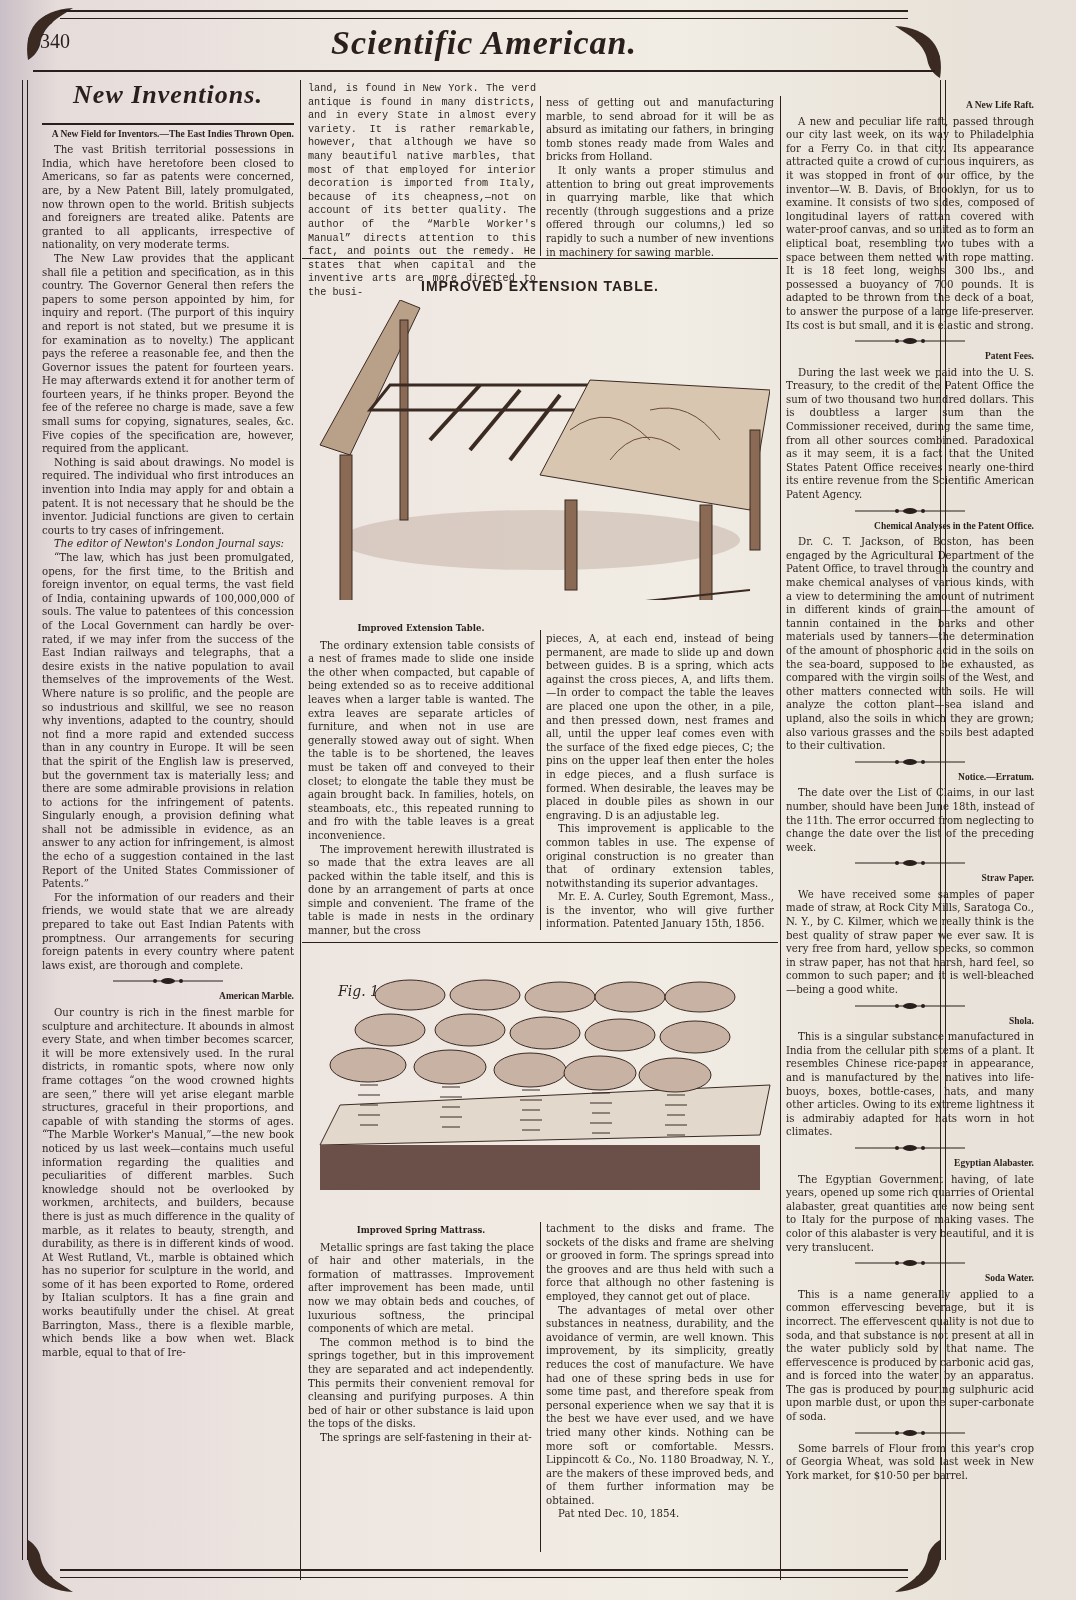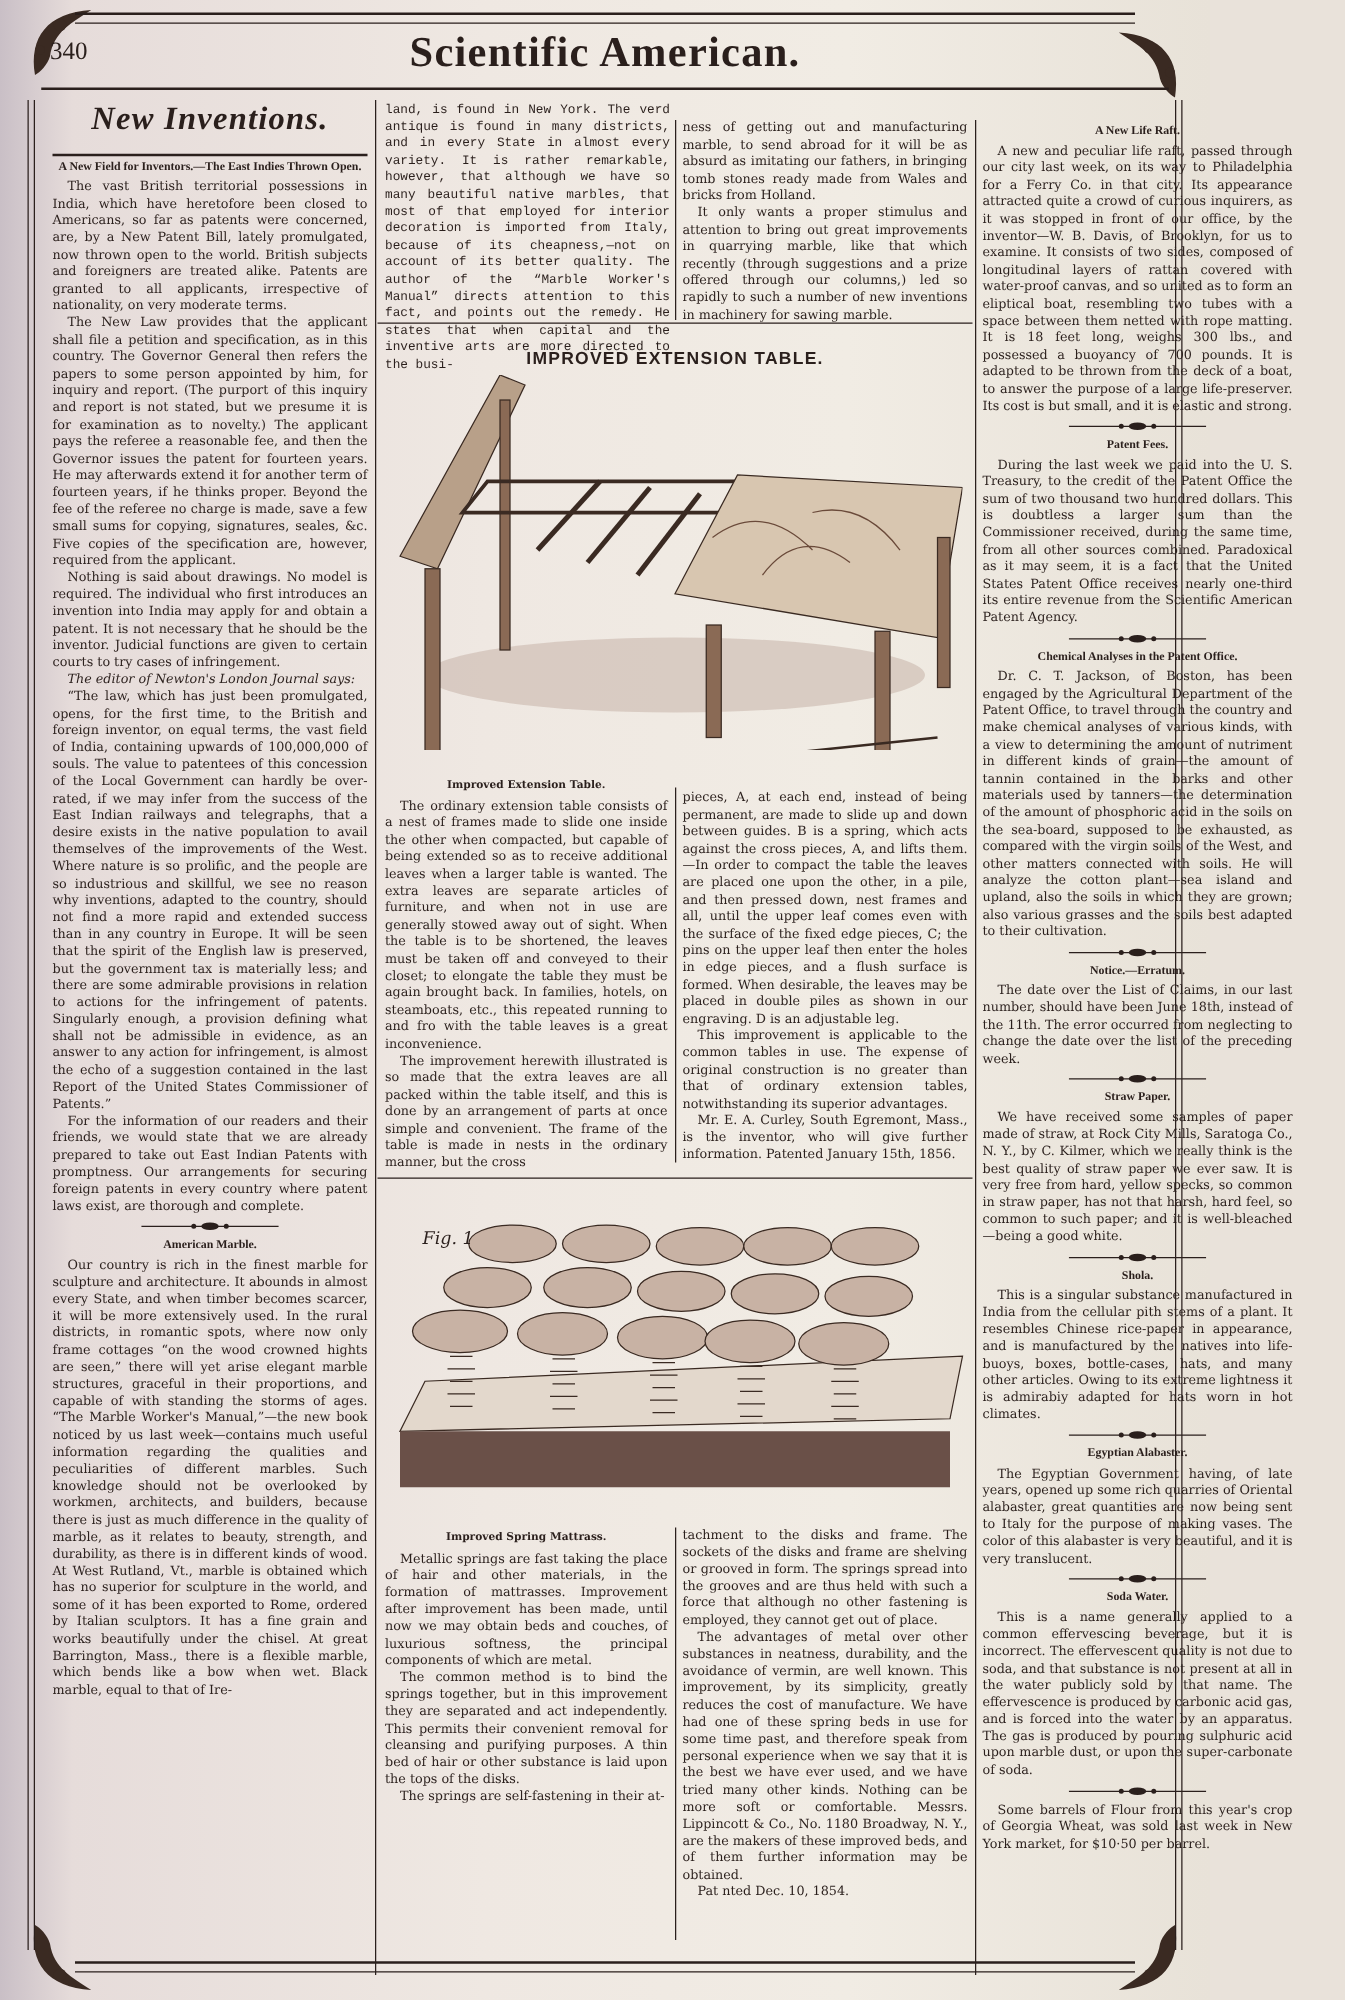--- a/index.html
+++ b/index.html
@@ -3,27 +3,27 @@
 <meta charset="utf-8">
 <style>
   html,body{margin:0;padding:0;}
   body{width:1076px;height:1600px;background:#e9e2da;overflow:hidden;position:relative;font-family:"DejaVu Serif","Liberation Serif",serif;color:#2a1f1c;}
   .page{position:absolute;left:0;top:0;width:968px;height:1600px;background:linear-gradient(90deg,#c9bfc6 0%,#e6dcda 6%,#efe8e2 40%,#f1ece4 70%,#e8e2d8 100%);}
   .corner{position:absolute;width:70px;height:70px;}
   .corner svg{width:100%;height:100%;}
   .topline{position:absolute;left:60px;right:60px;top:10px;height:6px;border-top:2px solid #2a1f1c;border-bottom:1px solid #2a1f1c;}
   .botline{position:absolute;left:60px;right:60px;bottom:22px;height:6px;border-top:2px solid #2a1f1c;border-bottom:1px solid #2a1f1c;}
   .pagenum{position:absolute;left:40px;top:30px;font-size:20px;font-family:"Liberation Serif",serif;}
-  .masthead{position:absolute;left:0;right:0;top:24px;text-align:center;font-family:"Liberation Serif",serif;font-size:34px;font-weight:bold;letter-spacing:1px;}
+  .masthead{position:absolute;left:0;right:0;top:24px;text-align:center;font-family:"Liberation Serif",serif;font-size:34px;font-style:italic;font-weight:bold;letter-spacing:1px;}
   .headrule{position:absolute;left:33px;right:33px;top:70px;border-top:2px solid #2a1f1c;}
   .sideL{position:absolute;left:22px;top:80px;bottom:40px;width:4px;border-left:1px solid #2a1f1c;border-right:1px solid #2a1f1c;}
   .sideR{position:absolute;right:22px;top:80px;bottom:40px;width:4px;border-left:1px solid #2a1f1c;border-right:1px solid #2a1f1c;}
   .col{position:absolute;font-size:10.2px;line-height:13.6px;text-align:justify;}
   .col p{margin:0;text-indent:12px;}
-  .col h4{margin:3px 0 2px 0;text-align:center;font-size:9.5px;font-weight:bold;font-family:"Liberation Serif",serif;}
+  .col h4{margin:3px 0 2px 0;text-align:right;font-size:9.5px;font-weight:bold;font-family:"Liberation Serif",serif;}
   .colL{left:42px;top:80px;width:252px;}
   .colR{left:786px;top:96px;width:248px;}
   .vrule{position:absolute;border-left:1px solid #2a1f1c;}
   .sectitle{text-align:center;font-family:"Liberation Serif",serif;font-size:26px;font-weight:bold;font-style:italic;margin:8px 0 21px 0;letter-spacing:1px;}
   .divider{display:flex;justify-content:center;margin:5px 0;}
   .divider svg{width:110px;height:8px;}
   .hrule{position:absolute;border-top:1px solid #2a1f1c;}
   .fig{position:absolute;}
   .figtitle{position:absolute;font-family:"Liberation Sans",sans-serif;font-weight:bold;font-size:14px;letter-spacing:1px;text-align:center;}
   .cap{text-align:center;font-size:8.5px;font-weight:bold;margin:2px 0 3px 0;}

